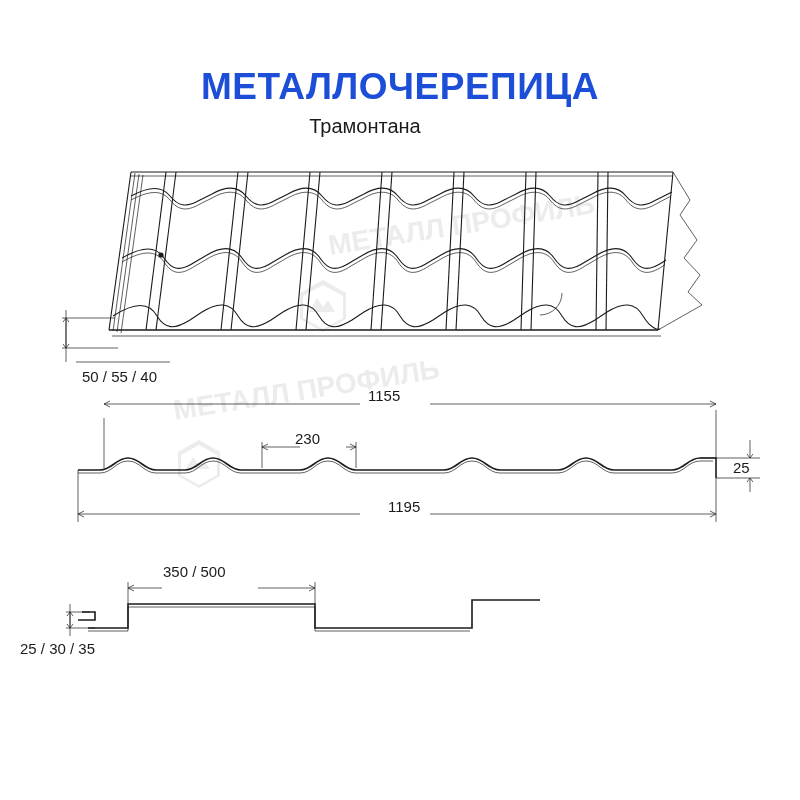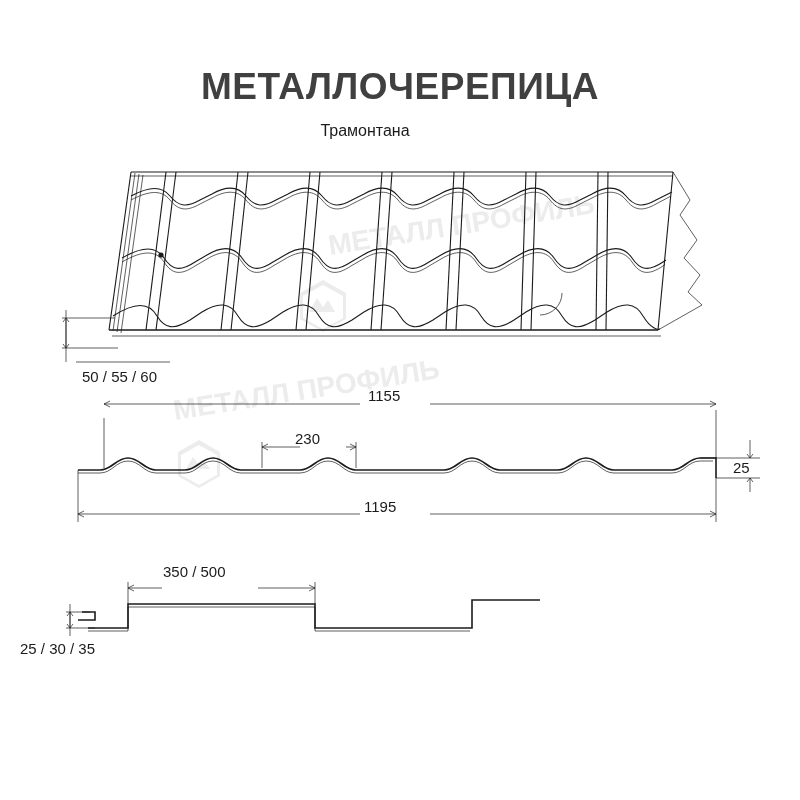--- a/index.html
+++ b/index.html
@@ -24,42 +24,42 @@
   }
   .title-main {
     position: absolute;
     left: 0;
     top: 66px;
     width: 800px;
     text-align: center;
     font-size: 37px;
     font-weight: bold;
     letter-spacing: 0.5px;
-    color: #404040;
+    color: #1d4ed8;
   }
   .title-sub {
     position: absolute;
     left: 0;
-    top: 122px;
+    top: 115px;
     width: 730px;
     text-align: center;
-    font-size: 16px;
+    font-size: 20px;
     color: #1b1b1b;
   }
   .dim-label {
     position: absolute;
     font-size: 15px;
     color: #1b1b1b;
     white-space: nowrap;
   }
   .lbl-50-55-60 { left: 82px;  top: 368px; }
   .lbl-1155     { left: 368px; top: 387px; }
   .lbl-230      { left: 295px; top: 430px; }
   .lbl-25       { left: 733px; top: 459px; }
-  .lbl-1195     { left: 364px; top: 498px; }
+  .lbl-1195     { left: 388px; top: 498px; }
   .lbl-350-400  { left: 163px; top: 563px; }
   .lbl-25-30-35 { left: 20px;  top: 640px; }
 </style>
 </head>
 <body>
 
 <svg id="sheet" viewBox="0 0 800 800">
   <defs>
     <style>
       .ln   { stroke:#1b1b1b; fill:none; stroke-width:1.1; }
@@ -357,19 +357,19 @@
       <path class="ln-t" d="M70,612 L70,628"></path>
       <path class="ln-t" d="M67,616 L70,612 L73,616"></path>
       <path class="ln-t" d="M67,624 L70,628 L73,624"></path>
     </g>
   </g>
 </svg>
 
 <div class="title-main">МЕТАЛЛОЧЕРЕПИЦА</div>
 <div class="title-sub">Трамонтана</div>
 
-<div class="dim-label lbl-50-55-60">50 / 55 / 60</div>
+<div class="dim-label lbl-50-55-60">50 / 55 / 40</div>
 <div class="dim-label lbl-1155">1155</div>
 <div class="dim-label lbl-230">230</div>
 <div class="dim-label lbl-25">25</div>
 <div class="dim-label lbl-1195">1195</div>
 <div class="dim-label lbl-350-400">350 / 500</div>
 <div class="dim-label lbl-25-30-35">25 / 30 / 35</div>
 
 </body></html>

